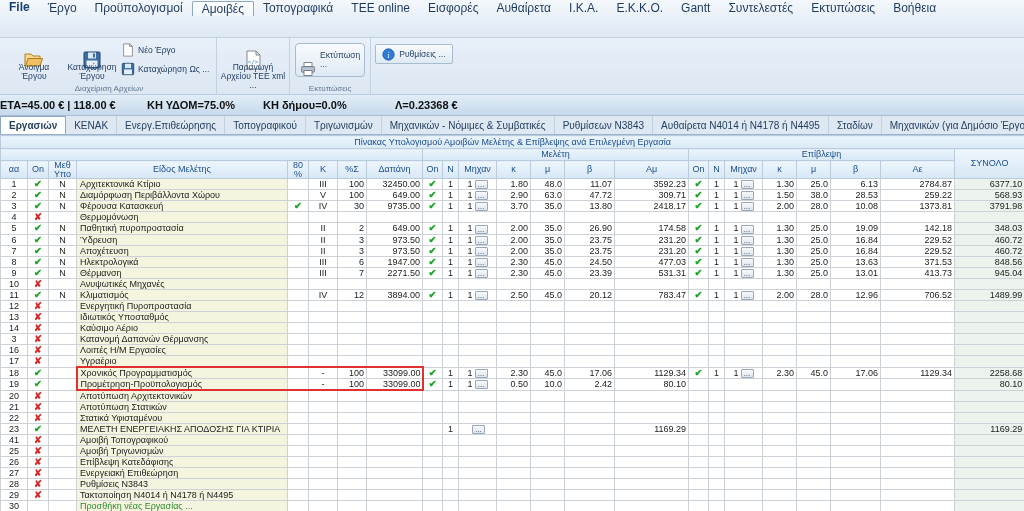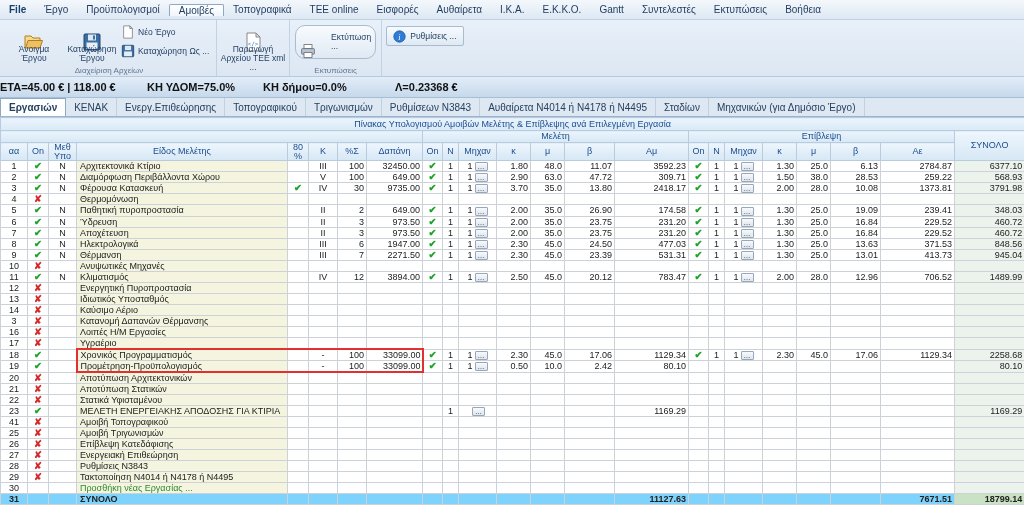--- a/index.html
+++ b/index.html
@@ -1,41 +1,41 @@
 <!DOCTYPE html>
 <html><head>
 <meta charset="utf-8">
 <style>
   * { margin:0; padding:0; box-sizing:border-box; }
   html,body { width:1024px; height:511px; overflow:hidden; background:#fff;
               font-family:"Liberation Sans", sans-serif; }
 
   
-  .menubar { height:20px; display:flex; align-items:center; font-size:10px; color:#1e3a5f;
+  .menubar { height:38px; display:flex; align-items:flex-start; font-size:12px; color:#1e3a5f;
              background:linear-gradient(#f4f8fc,#dde8f3); border-bottom:1px solid #c0cfe2; }
   .menu-item { padding:0 9px; display:flex; align-items:center; white-space:nowrap; cursor:default; }
   .menu-item.file { font-weight:bold; color:#17406e; }
   .menu-item.active { background:linear-gradient(#ffffff,#f0f6fc); border:1px solid #8ea8c5; border-bottom:none;
                       border-radius:2px 2px 0 0; margin-top:1px; }
 
   
   .ribbon { height:57px; background:linear-gradient(#e8f0f9,#dce7f3); border-bottom:1px solid #b8c9dd;
             display:flex; align-items:stretch; padding-left:2px; }
   .rgroup { display:flex; flex-direction:column; border-right:1px solid #c3d2e2; padding:1px 3px 0 3px; }
   .rbtns { flex:1; display:flex; align-items:stretch; }
   .rlabel { height:11px; font-size:8px; color:#5f7590; text-align:center; line-height:11px; white-space:nowrap; }
   .bigbtn { width:58px; display:flex; flex-direction:column; align-items:center; justify-content:flex-start;
             padding-top:2px; font-size:8.5px; line-height:9px; text-align:center; color:#1e3a5f;
             white-space:pre-line; border-radius:2px; cursor:default; }
   .bigbtn .ic { width:20px; height:20px; margin-bottom:2px; }
   .smallcol { display:flex; flex-direction:column; justify-content:flex-start; padding-top:4px; gap:5px; width:92px; }
   .smallbtn { display:flex; align-items:center; gap:3px; font-size:8.5px; color:#1e3a5f; white-space:nowrap; cursor:default; }
   .smallbtn .ic { width:14px; height:14px; }
-  .medbtn { display:flex; align-items:center; gap:15px; margin:4px 2px 0 2px; padding:2px 4px;
-            border:1px solid #a8bccf; border-radius:10px; background:linear-gradient(#f8fbfe,#dfe9f3);
+  .medbtn { display:flex; align-items:center; gap:4px; margin:4px 2px 0 2px; padding:2px 4px;
+            border:1px solid #a8bccf; border-radius:4px; background:linear-gradient(#f8fbfe,#dfe9f3);
             font-size:8.5px; line-height:9px; color:#1e3a5f; white-space:pre-line; text-align:left; height:34px; cursor:default;}
   .medbtn .ic { width:16px; height:16px; flex:none; }
   .rmisc { padding:6px 4px; }
   .pillbtn { display:flex; align-items:center; gap:4px; border:1px solid #a8bccf; border-radius:2px;
              background:linear-gradient(#f8fbfe,#dfe9f3); padding:2px 6px; font-size:8.5px; color:#1e3a5f;
              height:20px; white-space:nowrap; cursor:default; }
   .pillbtn .ic { width:13px; height:13px; }
 
   
   .statusbar { height:21px; display:flex; align-items:center; font-size:11px; font-weight:bold; color:#111;
@@ -202,20 +202,21 @@
   <div class="sb-item sb-kh2">ΚΗ δήμου=0.0%</div>
   <div class="sb-item">Λ=0.23368 €</div>
 </div>
 
 <div class="tabstrip" id="tabstrip">
     <div class="vtab active">Εργασιών</div>
     <div class="vtab">ΚΕΝΑΚ</div>
     <div class="vtab">Ενεργ.Επιθεώρησης</div>
     <div class="vtab">Τοπογραφικού</div>
     <div class="vtab">Τριγωνισμών</div>
+    <div class="vtab">Μηχανικών - Νόμιμες &amp; Συμβατικές</div>
     <div class="vtab">Ρυθμίσεων Ν3843</div>
     <div class="vtab">Αυθαίρετα Ν4014 ή Ν4178 ή Ν4495</div>
     <div class="vtab">Σταδίων</div>
     <div class="vtab">Μηχανικών (για Δημόσιο Έργο)</div>
   </div>
 
 <table>
   <colgroup>
     <col style="width:27px">
       <col style="width:21px">
@@ -394,21 +395,21 @@
         <td class="tr">2.00</td>
         <td class="tr">35.0</td>
         <td class="tr">26.90</td>
         <td class="tr">174.58</td>
         <td class="tc msep"><span class="chk">✔</span></td>
         <td class="tc">1</td>
         <td class="tc">1<span class="dots">…</span></td>
         <td class="tr">1.30</td>
         <td class="tr">25.0</td>
         <td class="tr">19.09</td>
-        <td class="tr">239.41</td>
+        <td class="tr">142.18</td>
         <td class="tr ttot">348.03</td>
       </tr>
       <tr>
         <td class="tc">6</td>
         <td class="tc"><span class="chk">✔</span></td>
         <td class="tc">N</td>
         <td class="tname">Ύδρευση</td>
         <td class="tc"></td>
         <td class="tc">II</td>
         <td class="tr">3</td>

